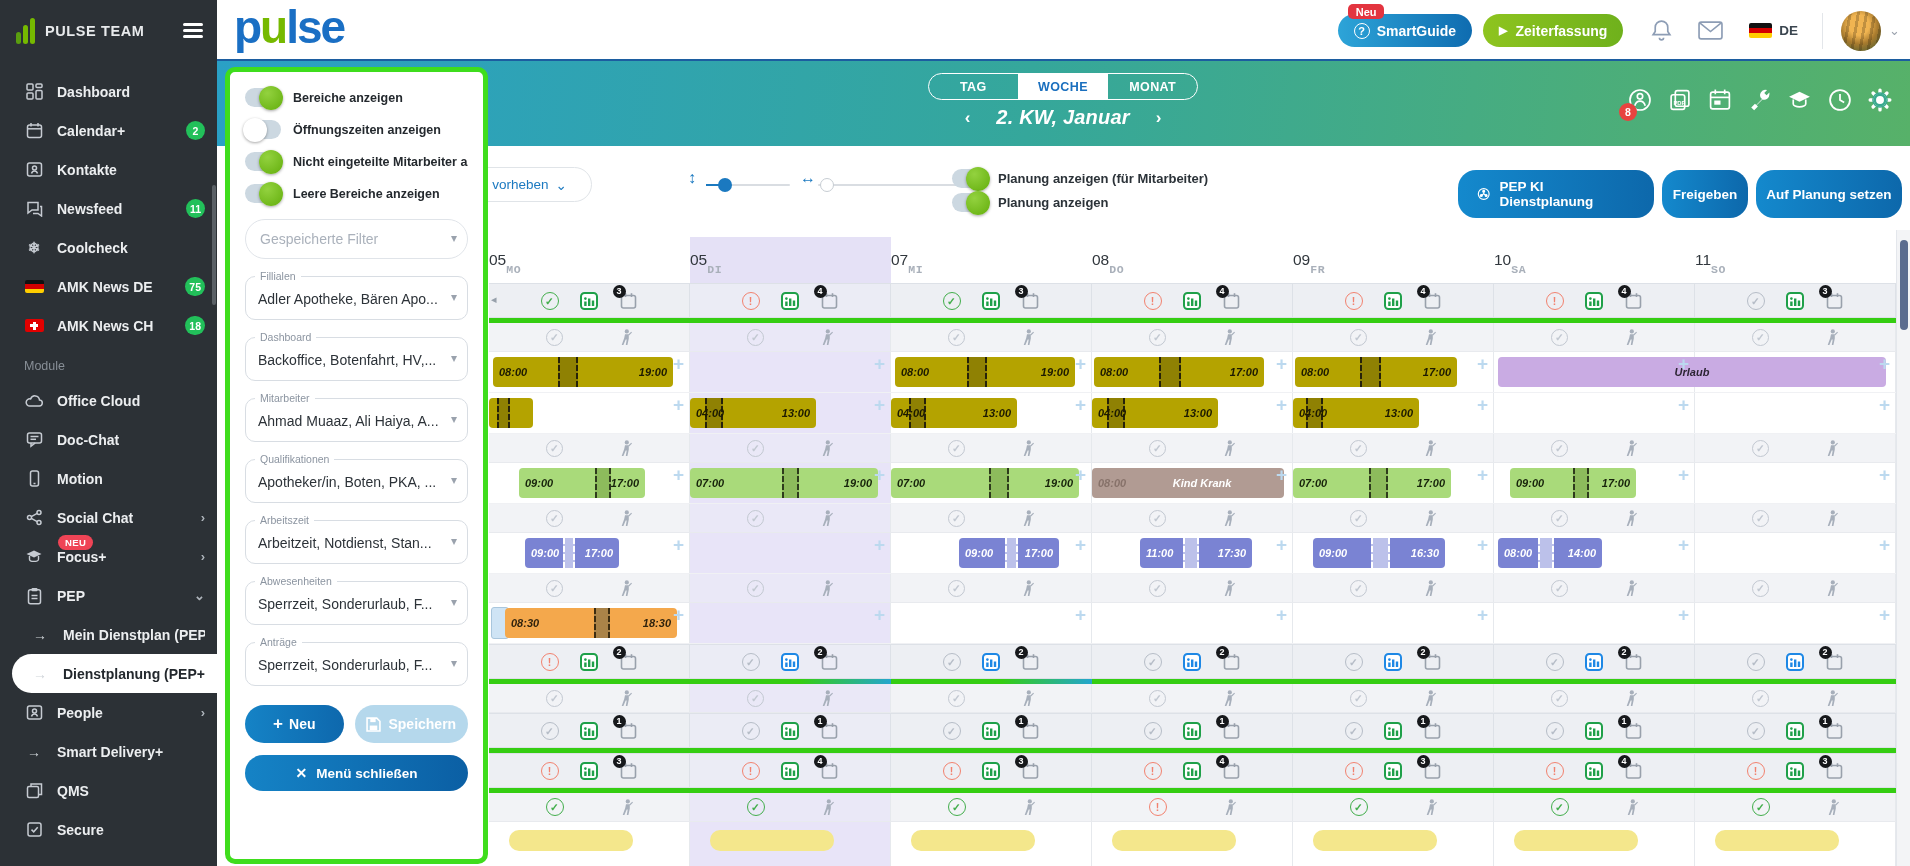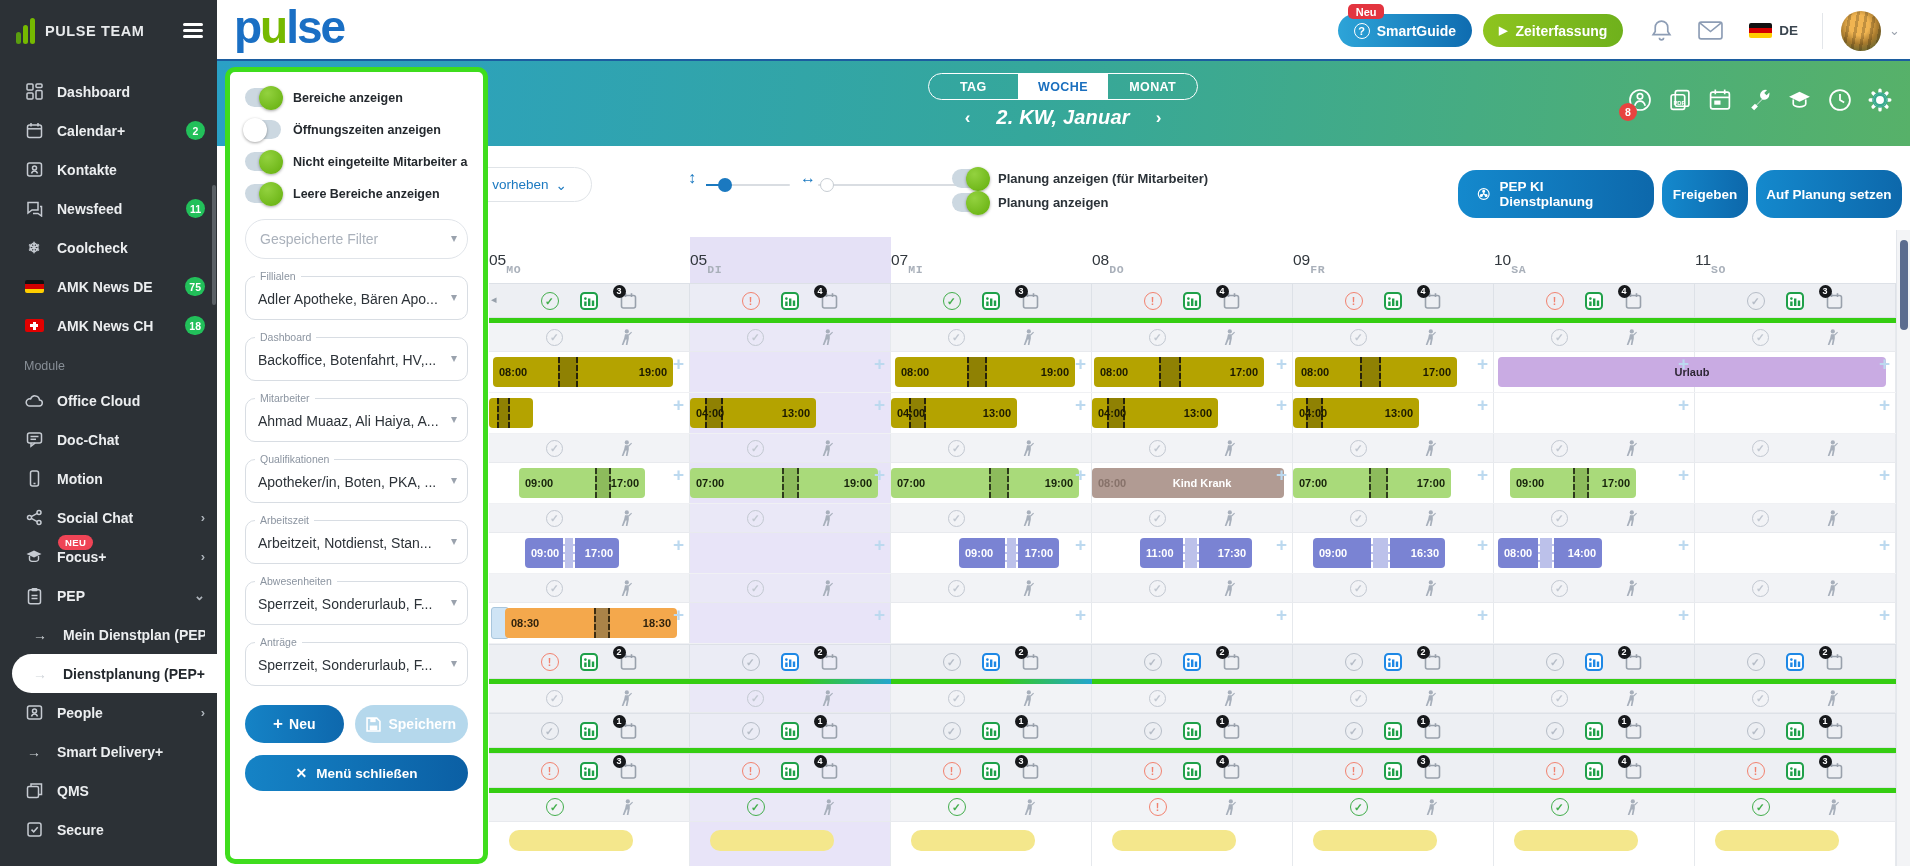--- a/index.html
+++ b/index.html
@@ -132,21 +132,21 @@
   .stcirc.ok{color:#43ae4c;border-color:#43ae4c;}
   .stcirc.warn{color:#f2826f;border-color:#f2826f;}
   .stcirc.neutral{color:#b6bdc7;border-color:#b6bdc7;}
   .stcirc.neutral2{color:#c2c8d1;border-color:#c2c8d1;border-width:1.5px;width:17px;height:17px;}
   .calwrap{position:relative;display:flex;align-items:center;}
   .calbadge{position:absolute;left:-6px;top:-7px;width:13px;height:13px;border-radius:50%;background:#16181b;
             color:#fff;font-size:9px;font-weight:bold;display:flex;align-items:center;justify-content:center;}
   .person{display:flex;align-items:center;}
   .bar{position:absolute;top:5px;bottom:5px;border-radius:4px;display:flex;align-items:center;
        justify-content:space-between;padding:0 6px;font-size:11px;font-weight:bold;overflow:hidden;z-index:2;}
-  .tlab{position:relative;z-index:3;white-space:nowrap;}
+  .tlab{position:relative;z-index:3;white-space:nowrap;font-style:italic;}
   .tlab.mid{flex:1;text-align:center;}
   .bar .brk{position:absolute;top:0;bottom:0;z-index:1;}
   .bar-olive{background:#b4a300;color:#1c1a00;}
   .bar-olive .brk{background:#8f8103;border-left:2px dashed #26220a;border-right:2px dashed #26220a;}
   .bar-green{background:#a9da7a;color:#17230b;}
   .bar-green .brk{background:#8dbb5c;border-left:2px dashed #2e3b1c;border-right:2px dashed #2e3b1c;}
   .bar-blue{background:#7a83d3;color:#fff;}
   .bar-blue .brk{background:#bcc1ea;border-left:2px dashed #fff;border-right:2px dashed #fff;}
   .bar-orange{background:#f4a84c;color:#30230d;}
   .bar-orange .brk{background:#aa8348;border-left:2px dashed #3c2c10;border-right:2px dashed #3c2c10;}

